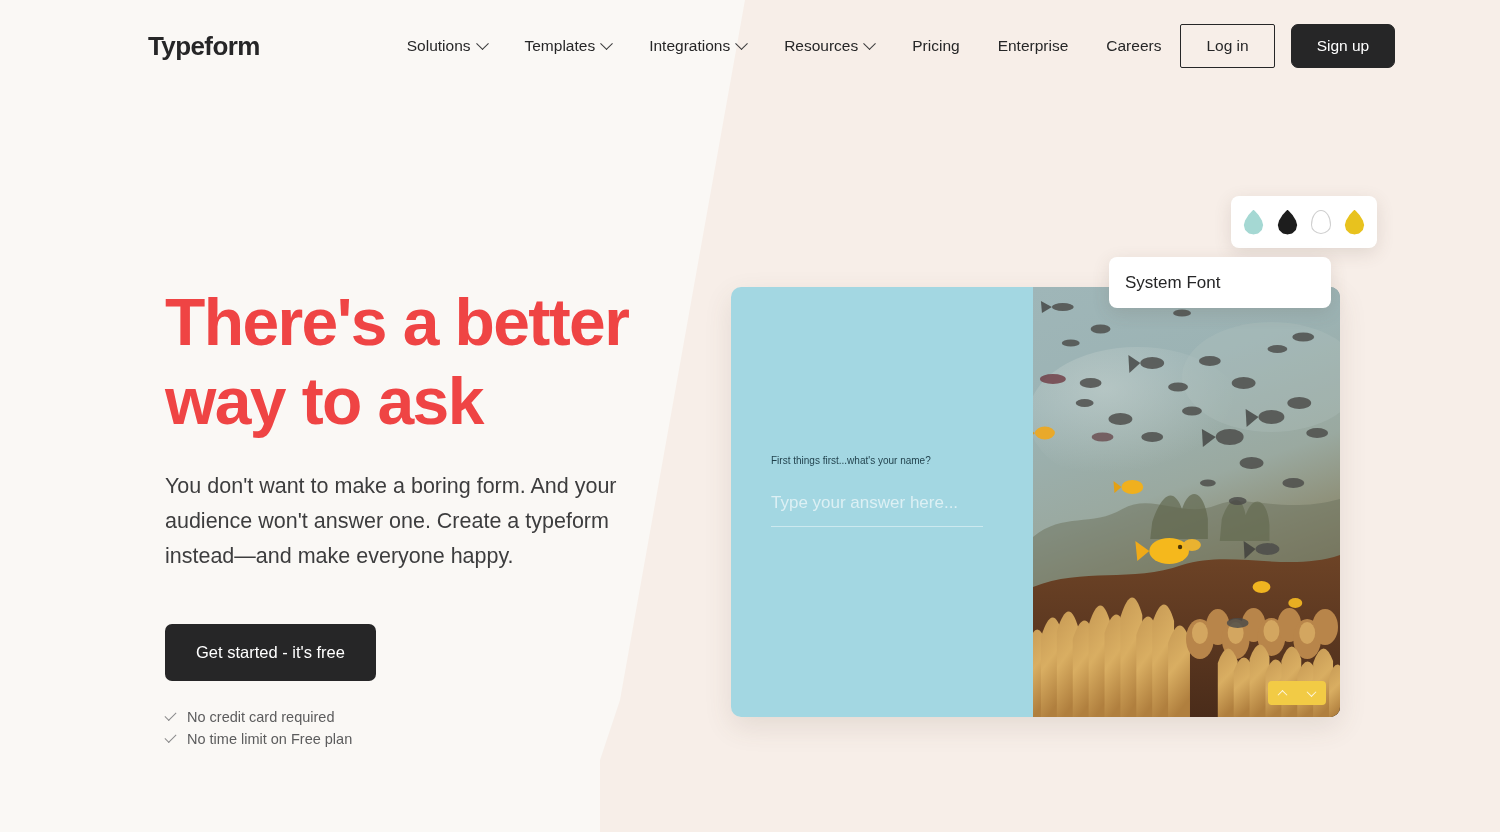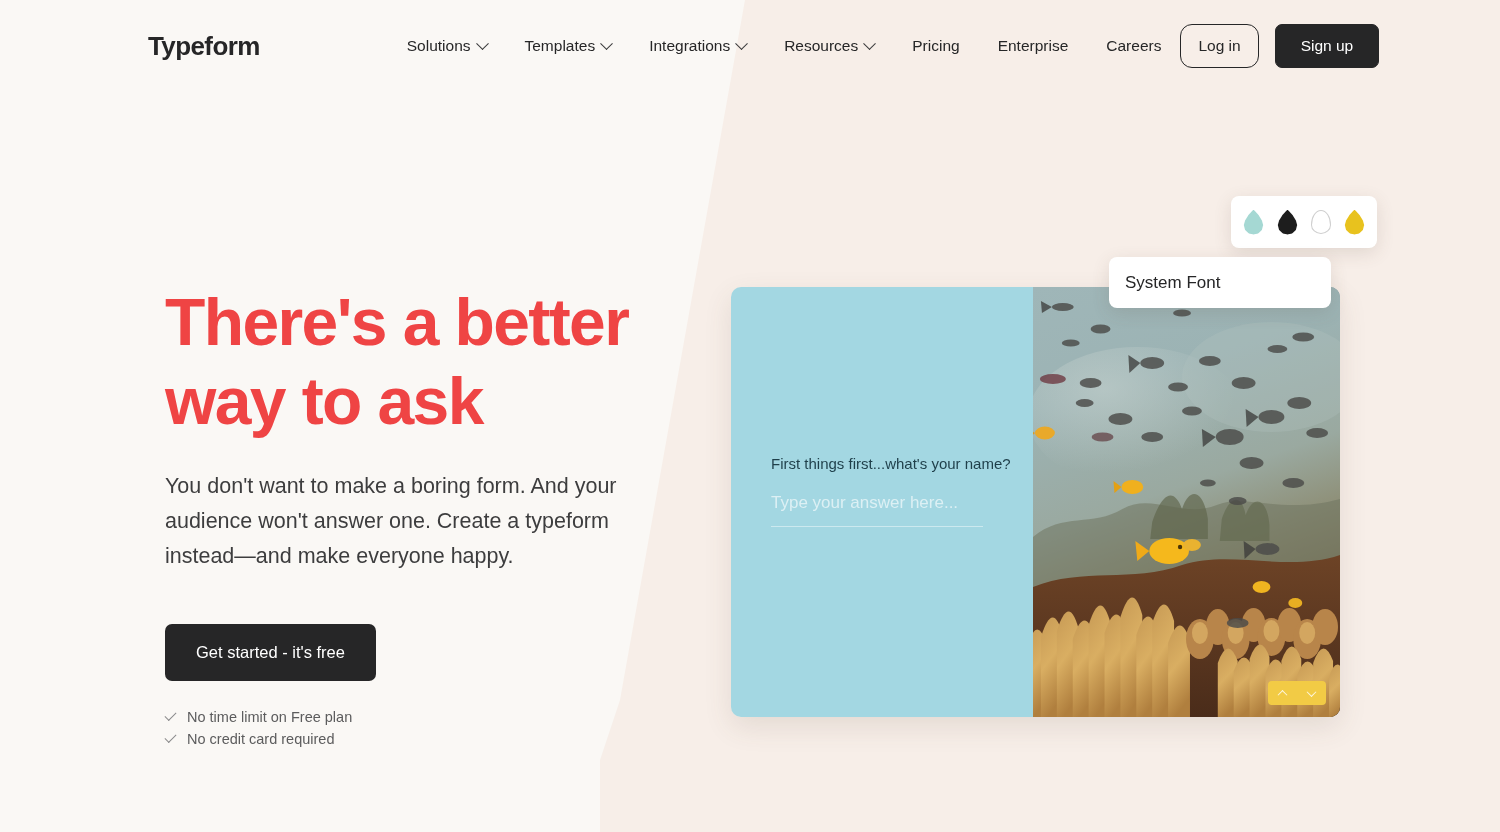--- a/index.html
+++ b/index.html
@@ -76,22 +76,22 @@
     margin-left: auto;
     display: flex;
     align-items: center;
     gap: 16px;
   }
   .btn-login {
     font-size: 15.5px;
     color: #262627;
     background: transparent;
     border: 1.5px solid #262627;
-    border-radius: 12px;
-    padding: 12px 17px;
+    border-radius: 2px;
+    padding: 12px 25px;
     cursor: pointer;
     font-family: inherit;
     white-space: nowrap;
   }
   .btn-signup {
     font-size: 15.5px;
     color: #ffffff;
     background: #262627;
     border: 1.5px solid #262627;
     border-radius: 7px;
@@ -174,21 +174,21 @@
   .preview-pane {
     width: 302px;
     background: #a3d7e2;
     position: relative;
     flex: none;
   }
   .q-text {
     position: absolute;
     left: 40px;
     top: 168px;
-    font-size: 15px;
+    font-size: 10px;
     color: #1f3f4a;
     white-space: nowrap;
   }
   .q-answer {
     position: absolute;
     left: 40px;
     top: 206px;
     width: 212px;
     font-size: 17px;
     color: rgba(255,255,255,.62);
@@ -328,25 +328,25 @@
     <h1 class="hero-title">
       <span>There's a better</span><br>
       <span>way to ask</span>
     </h1>
     <p class="hero-sub">You don't want to make a boring form. And your audience won't answer one. Create a typeform instead—and make everyone happy.</p>
     <button class="hero-cta">Get started - it's free</button>
 
     <div class="perks">
       <div class="perk">
         <span class="check"></span>
-        <span>No time limit on Free plan</span>
+        <span>No credit card required</span>
       </div>
       <div class="perk">
         <span class="check"></span>
-        <span>No credit card required</span>
+        <span>No time limit on Free plan</span>
       </div>
     </div>
   </div>
 
   <div class="preview">
     <div class="preview-pane" style="background: rgb(163, 215, 226);">
       <div class="q-text">First things first...what's your name?</div>
       <div class="q-answer">Type your answer here...</div>
     </div>
 

